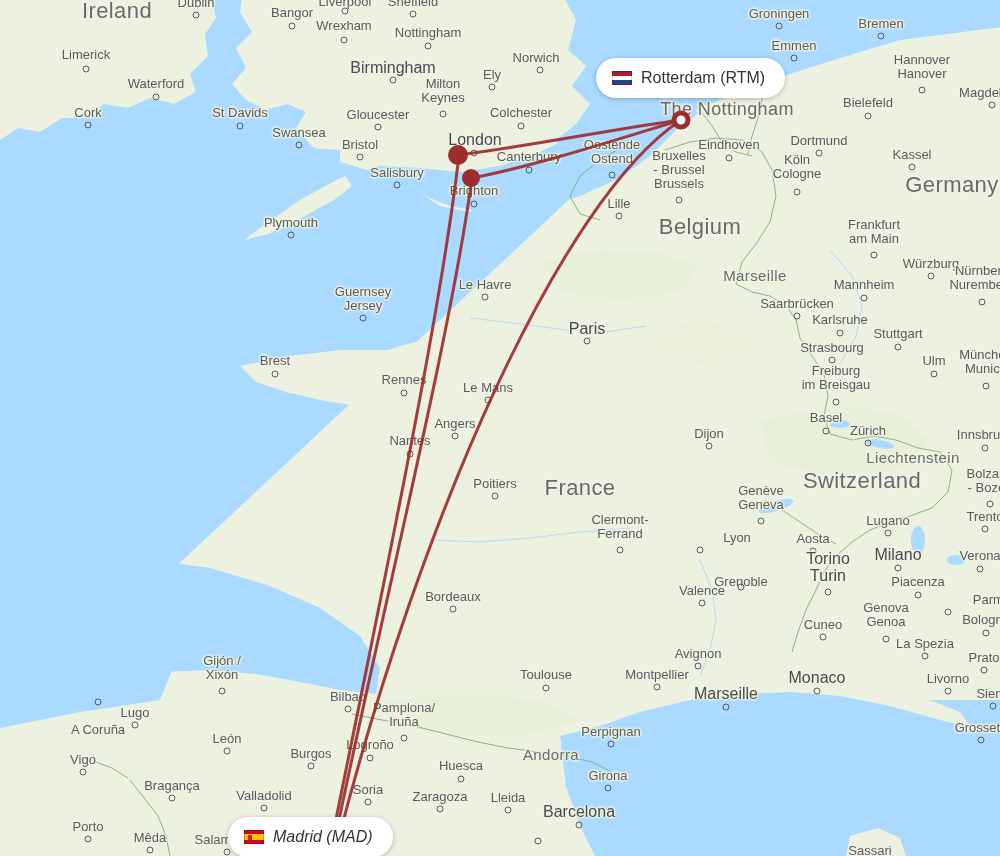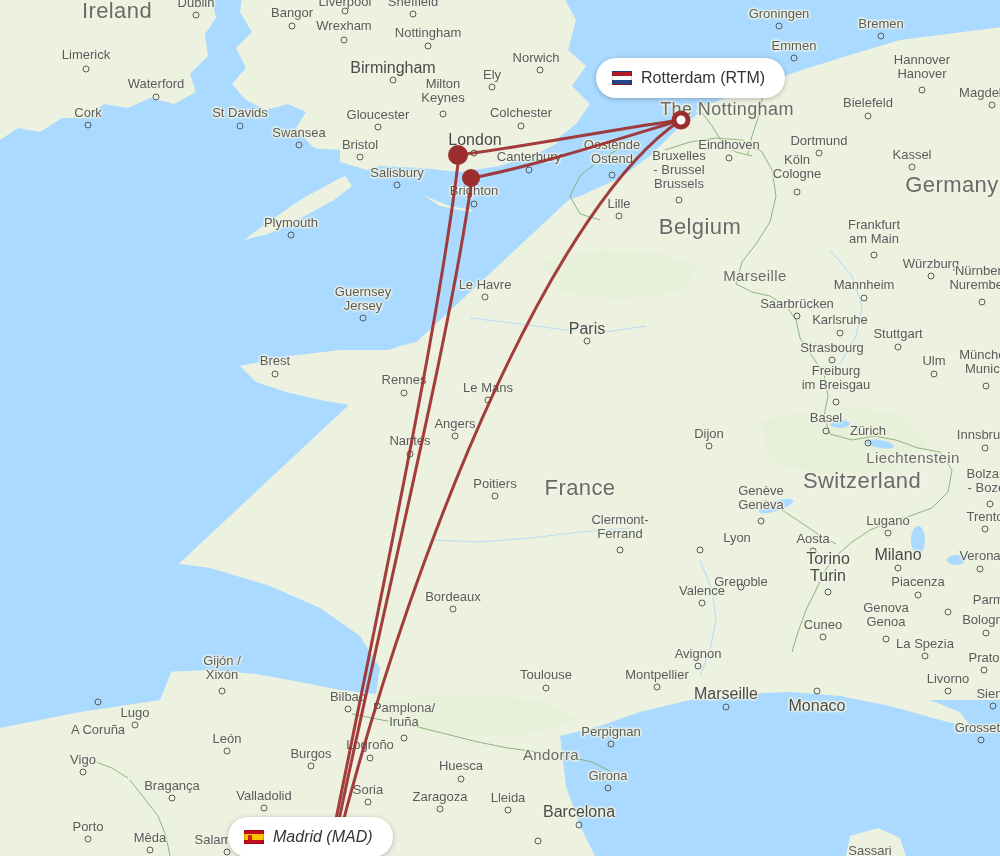--- a/index.html
+++ b/index.html
@@ -402,21 +402,21 @@
       <div class="dot" style="left: 984px; top: 670px;"></div>
       <div class="lbl city" style="left: 222px; top: 668px;">Gijón /
 Xixón</div>
       <div class="dot" style="left: 222px; top: 691px;"></div>
       <div class="lbl city" style="left: 546px; top: 675px;">Toulouse</div>
       <div class="dot" style="left: 546px; top: 688px;"></div>
       <div class="lbl city" style="left: 657px; top: 675px;">Montpellier</div>
       <div class="dot" style="left: 657px; top: 687px;"></div>
       <div class="lbl city big" style="left: 726px; top: 694px;">Marseille</div>
       <div class="dot" style="left: 726px; top: 707px;"></div>
-      <div class="lbl city big" style="left: 817px; top: 678px; margin-top: 28px;">Monaco</div>
+      <div class="lbl city big" style="left: 817px; top: 678px;">Monaco</div>
       <div class="dot" style="left: 817px; top: 691px;"></div>
       <div class="lbl city" style="left: 98px; top: 690px; margin-top: 40px;">A Coruña</div>
       <div class="dot" style="left: 98px; top: 702px;"></div>
       <div class="lbl city" style="left: 348px; top: 697px;">Bilbao</div>
       <div class="dot" style="left: 348px; top: 709px;"></div>
       <div class="lbl city" style="left: 948px; top: 679px;">Livorno</div>
       <div class="dot" style="left: 948px; top: 691px;"></div>
       <div class="lbl city" style="left: 993px; top: 694px;">Siena</div>
       <div class="dot" style="left: 993px; top: 706px;"></div>
       <div class="lbl city" style="left: 135px; top: 713px;">Lugo</div>

